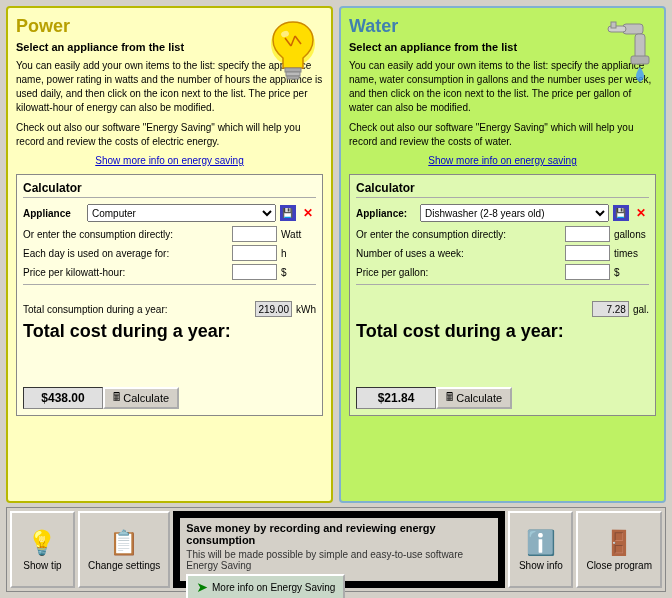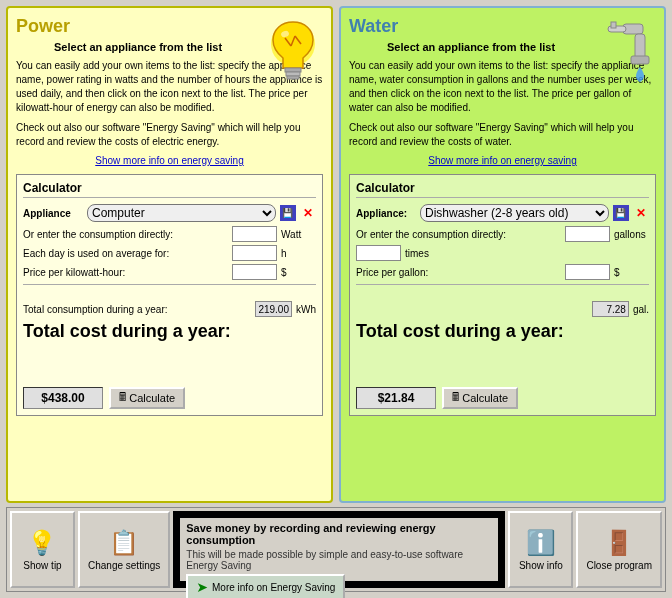--- a/index.html
+++ b/index.html
@@ -52,21 +52,20 @@
       margin-bottom: 4px;
     }
 
     .panel-power .panel-title { color: #b8a000; }
     .panel-water .panel-title { color: #4080b0; }
 
     .select-label {
       font-weight: bold;
       font-size: 11px;
       margin-bottom: 6px;
-      margin-left: 38px;
     }
 
     .description {
       font-size: 10px;
       line-height: 1.4;
       margin-bottom: 6px;
     }
 
     .energy-link {
       color: #0000cc;
@@ -101,23 +100,22 @@
     }
 
     .appliance-label {
       font-size: 10px;
       font-weight: bold;
       width: 60px;
     }
 
     select.appliance-select {
       flex: 1;
-      font-size: 12px;
+      font-size: 10px;
       height: 18px;
-      border-radius: 8px;
     }
 
     .icon-save {
       width: 16px;
       height: 16px;
       background: #4040c0;
       cursor: pointer;
       display: inline-flex;
       align-items: center;
       justify-content: center;
@@ -196,21 +194,20 @@
 
     .total-cost-label {
       font-size: 18px;
       font-weight: bold;
       margin: 4px 0 3px 0;
     }
 
     .total-cost-row {
       display: flex;
       align-items: center;
-      gap: 6px;
       margin-top: 45px;
     }
 
     .cost-value-box {
       background: #e0e0e0;
       border: 1px inset #888;
       width: 80px;
       height: 22px;
       font-size: 12px;
       font-weight: bold;
@@ -439,20 +436,21 @@
           <div class="icon-delete">✕</div>
         </div>
 
         <div class="input-row">
           <label>Or enter the consumption directly:</label>
           <input type="text" style="">
           <span class="unit">gallons</span>
         </div>
 
         <div class="input-row">
+          <label>Number of uses a week:</label>
           <input type="text" style="">
           <span class="unit">times</span>
         </div>
 
         <div class="input-row">
           <label>Price per gallon:</label>
           <input type="text" style="">
           <span class="unit">$</span>
         </div>
 

